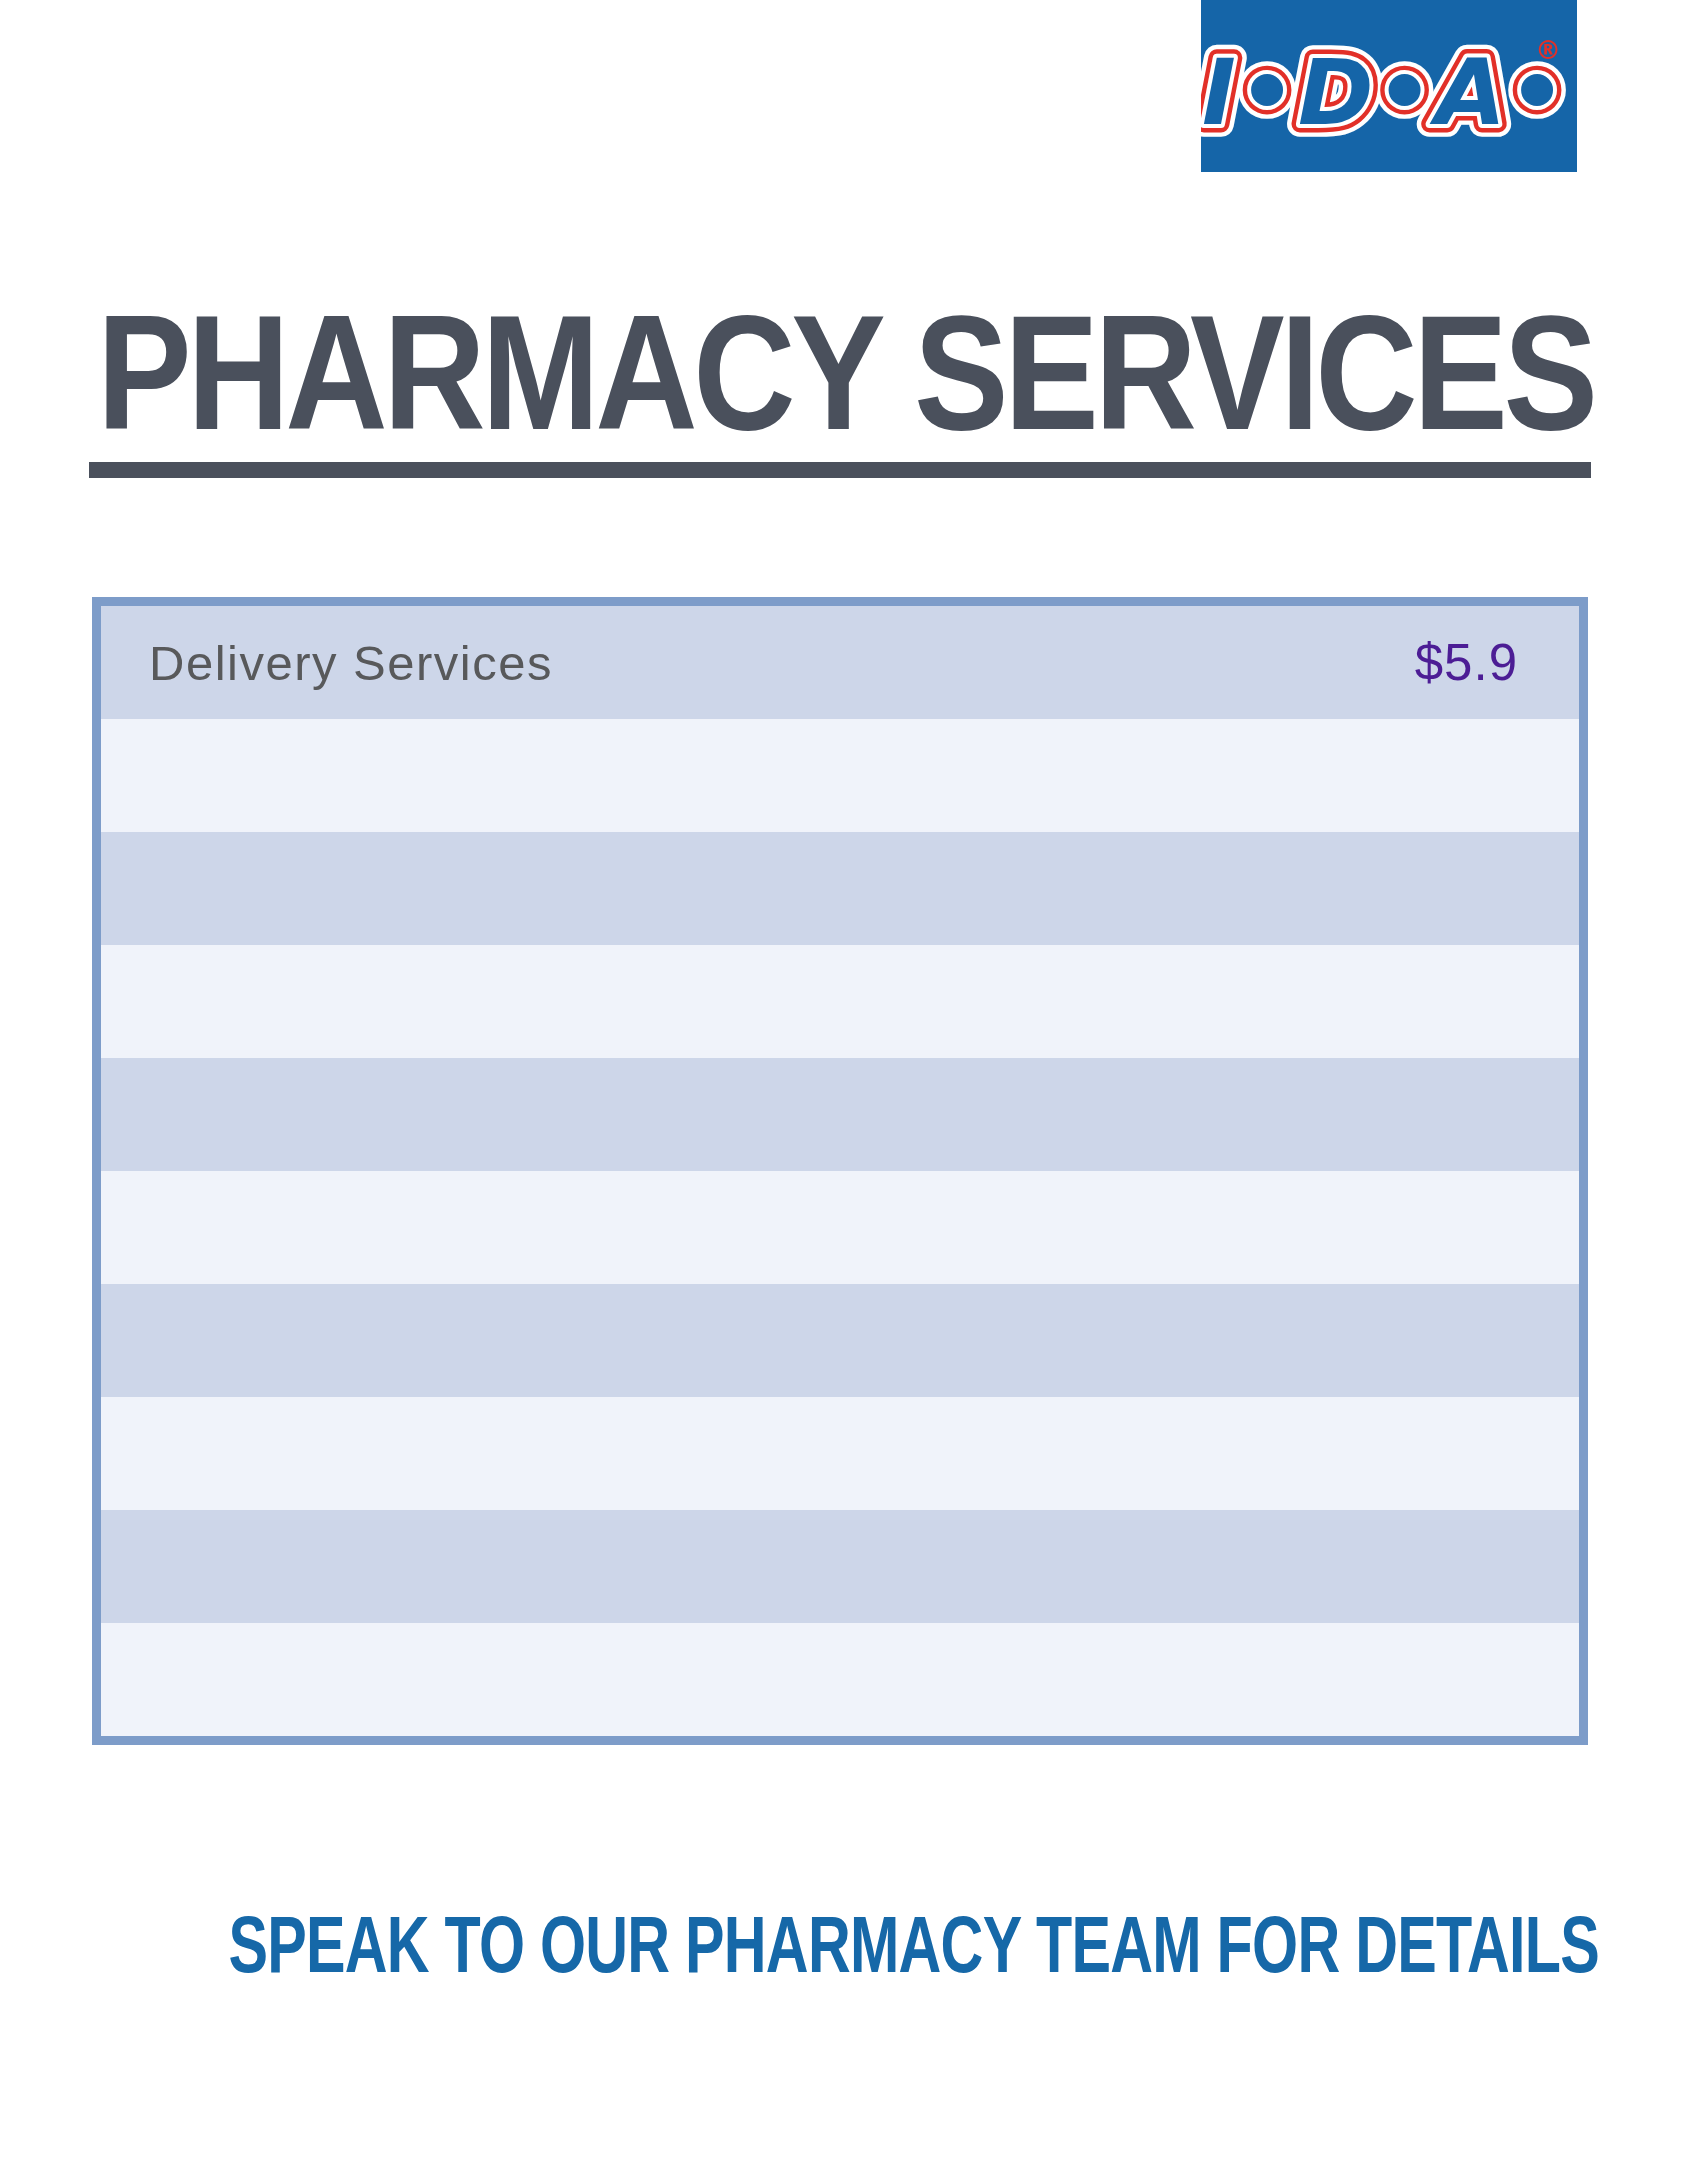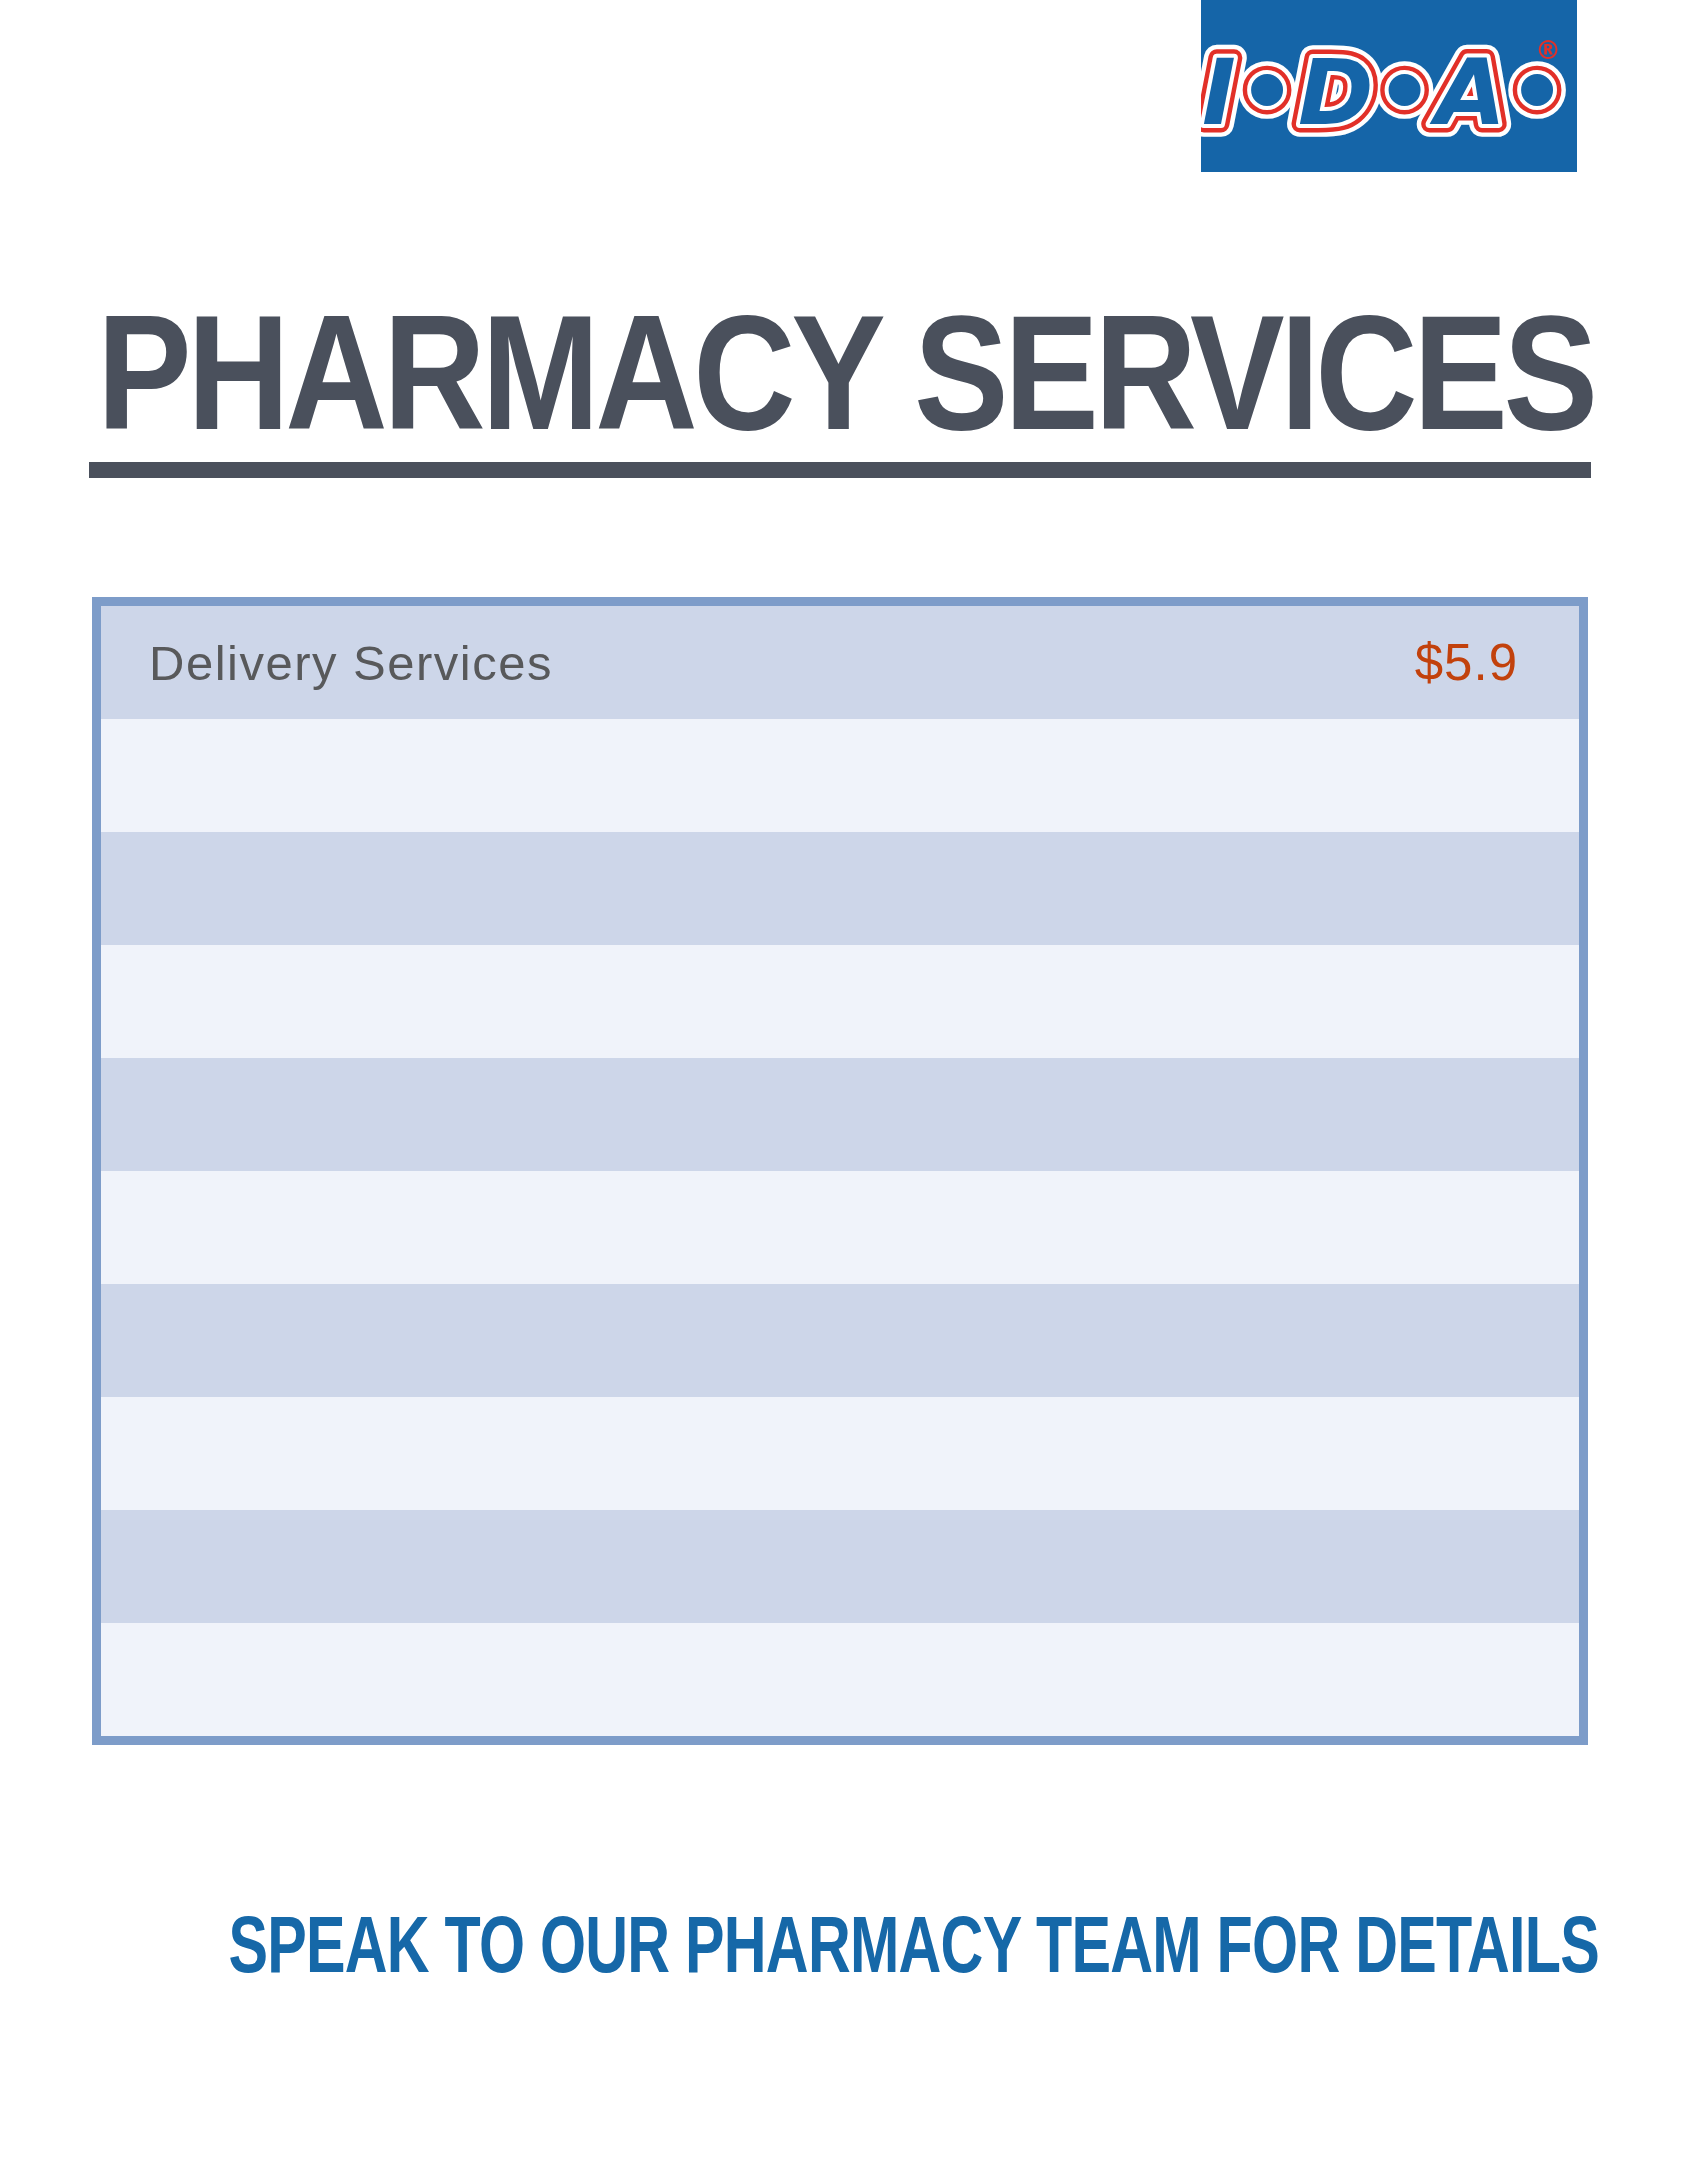--- a/index.html
+++ b/index.html
@@ -21,21 +21,21 @@
   .services-table{
     position:absolute;left:92px;top:597px;width:1496px;height:1148px;
     border:9px solid #7D9CC9;box-sizing:border-box;
     display:flex;flex-direction:column;
   }
   .trow{flex:1;display:flex;align-items:center;justify-content:space-between;
     padding:0 61px 0 48px;}
   .trow.dark{background:#CDD6E9;}
   .trow.light{background:#F0F3FA;}
   .svc{font-size:49px;color:#58595B;letter-spacing:1.5px;}
-  .price{font-size:51px;color:#c2410c;letter-spacing:1px;}
+  .price{font-size:51px;color:#4c1d95;letter-spacing:1px;}
   
   .cta{position:absolute;left:0;top:1905px;width:100%;text-align:right;}
   .cta span{
     display:inline-block;line-height:1;white-space:nowrap;
     font-size:79px;font-weight:bold;letter-spacing:-1px;color:#1668A8;
     transform:scaleX(0.75);transform-origin:center top;
   }
   
   .legal{position:absolute;left:0;top:2080px;width:100%;text-align:center;}
   .legal span{

